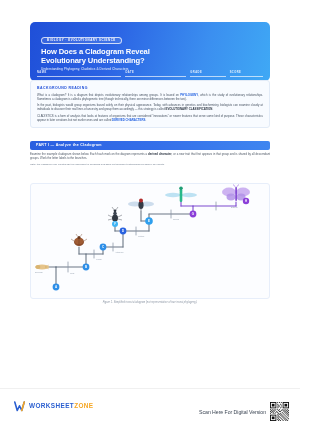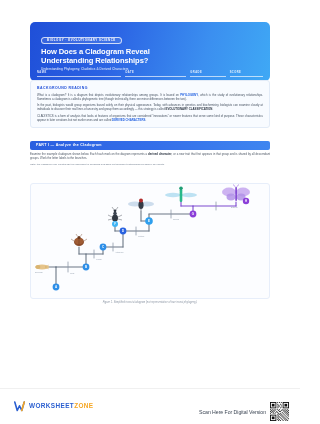--- a/index.html
+++ b/index.html
@@ -129,21 +129,21 @@
 </style>
 </head>
 <body>
 
 <div class="page">
 
   <div class="header-card">
     <div class="badge">BIOLOGY · EVOLUTIONARY SCIENCE</div>
     <div class="h-title">
       <div>How Does a Cladogram Reveal</div>
-      <div>Understanding Relationships?</div>
+      <div>Evolutionary Understanding?</div>
     </div>
     <div class="h-sub">Understanding Phylogeny, Cladistics &amp; Derived Characters</div>
 
     <div class="fieldrow">
       <div class="field name">
         <div class="field-label">NAME</div>
         <div class="field-line"></div>
       </div>
       <div class="field date">
         <div class="field-label">DATE</div>

